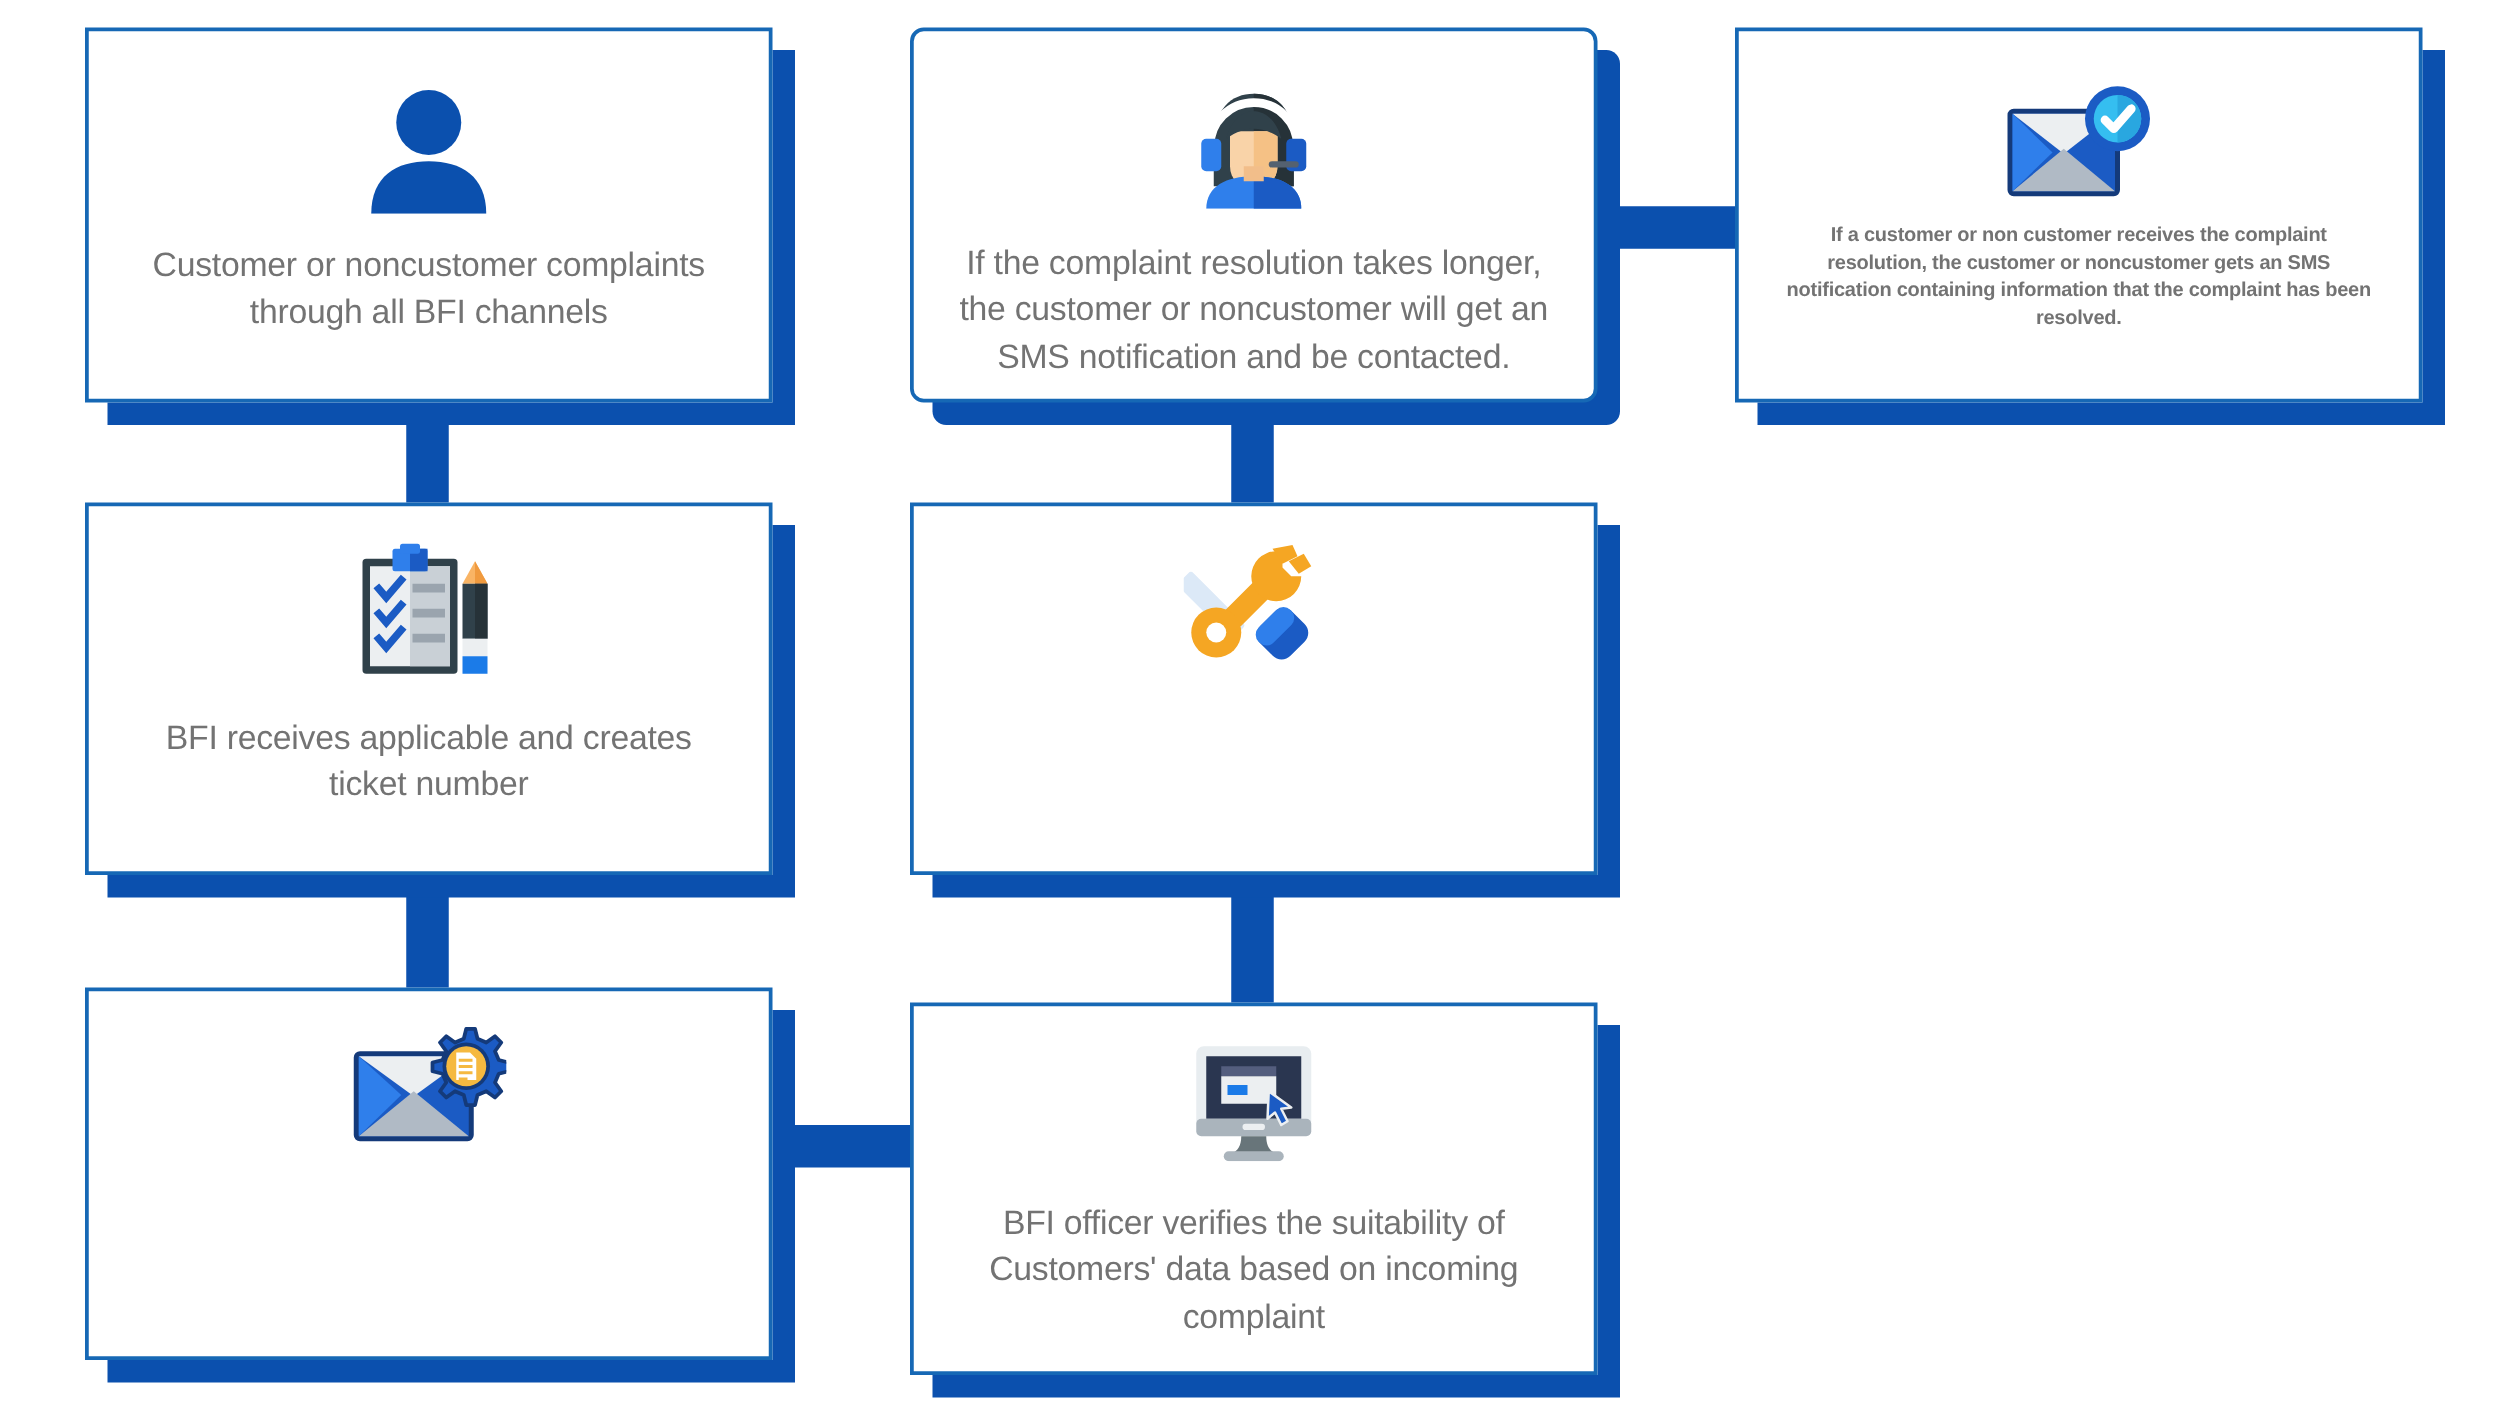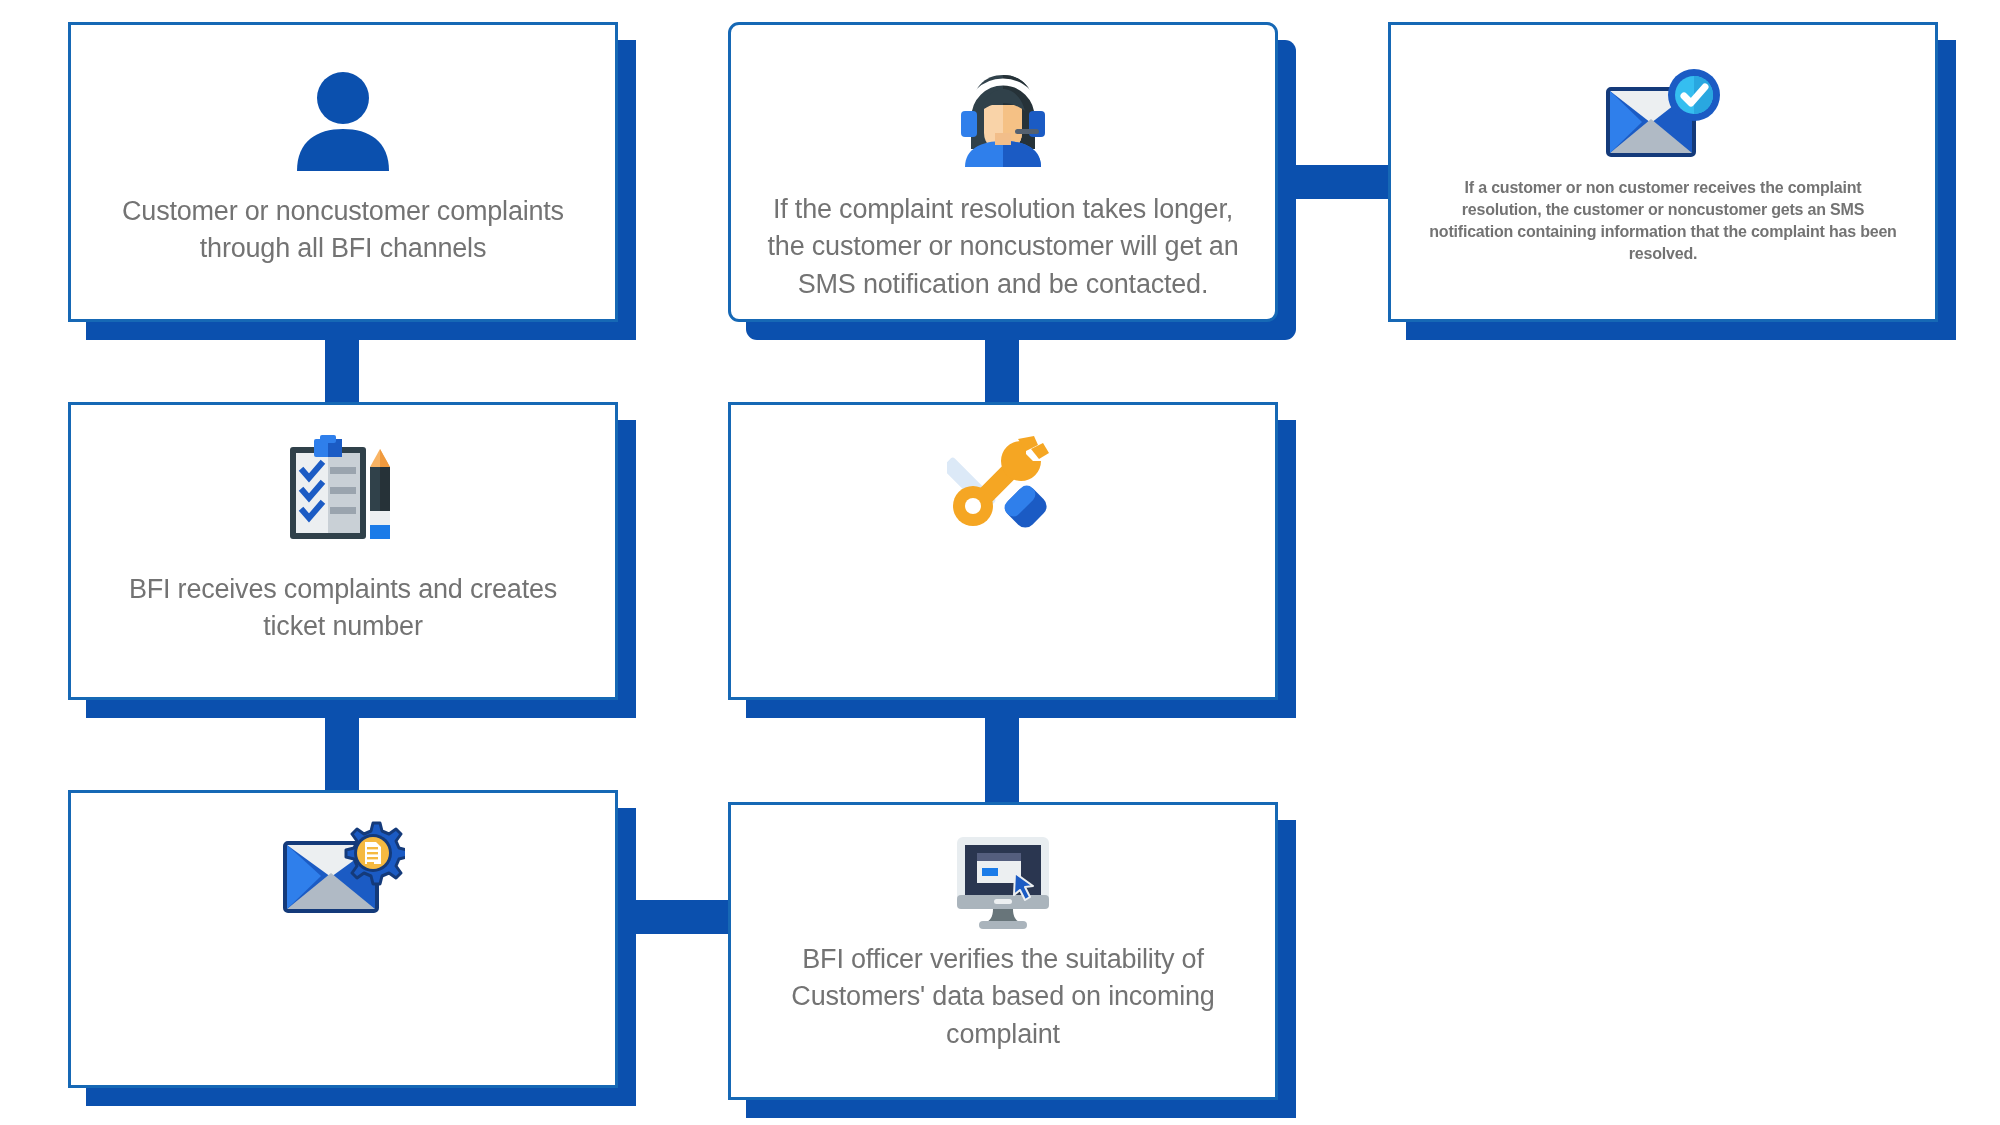--- a/index.html
+++ b/index.html
@@ -60,21 +60,21 @@
   .n2 .node-text { margin-top: 12px; }
   .n3 .node-icon { margin-top: 42px; }
   .n3 .node-text { margin-top: 2px; font-size: 16px; font-weight: bold; }
   .n4 .node-icon { margin-top: 28px; }
   .n4 .node-text { margin-top: 16px; }
   .n5 .node-icon { margin-top: 26px; }
   .n5 .node-text { margin-top: 16px; }
   .n6 .node-icon { margin-top: 24px; }
   .n6 .node-text { margin-top: 18px; }
   .n7 .node-icon { margin-top: 28px; }
-  .n7 .node-text { }
+  .n7 .node-text { margin-top: 18px; }
 </style>
 </head>
 <body>
 
 <div id="canvas">
 
   <div class="connector" style="left:325px; top:320px; width:34px; height:85px;"></div>
 
   <div class="connector" style="left:325px; top:700px; width:34px; height:110px;"></div>
 
@@ -166,21 +166,21 @@
         <rect x="46" y="74" width="26" height="7" fill="#9AA4AE"></rect>
 
         <path d="M96 16 L106 34 L86 34 Z" fill="#F9B464"></path>
         <path d="M96 16 L106 34 L96 34 Z" fill="#F09A3E"></path>
         <rect x="86" y="34" width="20" height="44" fill="#30414A"></rect>
         <rect x="96" y="34" width="10" height="44" fill="#263238"></rect>
         <rect x="86" y="78" width="20" height="14" fill="#ECEFF1"></rect>
         <rect x="86" y="92" width="20" height="14" fill="#1B7BE8"></rect>
       </svg>
     </span>
-    <div class="node-text">BFI receives complaints and creates ticket number</div>
+    <div class="node-text">BFI receives applicable and creates ticket number</div>
   </div>
 
   <div class="node n5" style="left:728px; top:402px; width:550px; height:298px;">
     <span class="node-icon">
       <svg width="112" height="100" viewBox="0 0 112 100" xmlns="http://www.w3.org/2000/svg">
 
         <rect x="14" y="22" width="16" height="62" rx="3" fill="#DCE9F7" transform="rotate(-45 22 53)"></rect>
 
         <rect x="62" y="58" width="34" height="36" rx="10" fill="#1B5BC4" transform="rotate(45 79 76)"></rect>
         <rect x="62" y="58" width="17" height="36" rx="8" fill="#2F7FEB" transform="rotate(45 79 76)"></rect>

